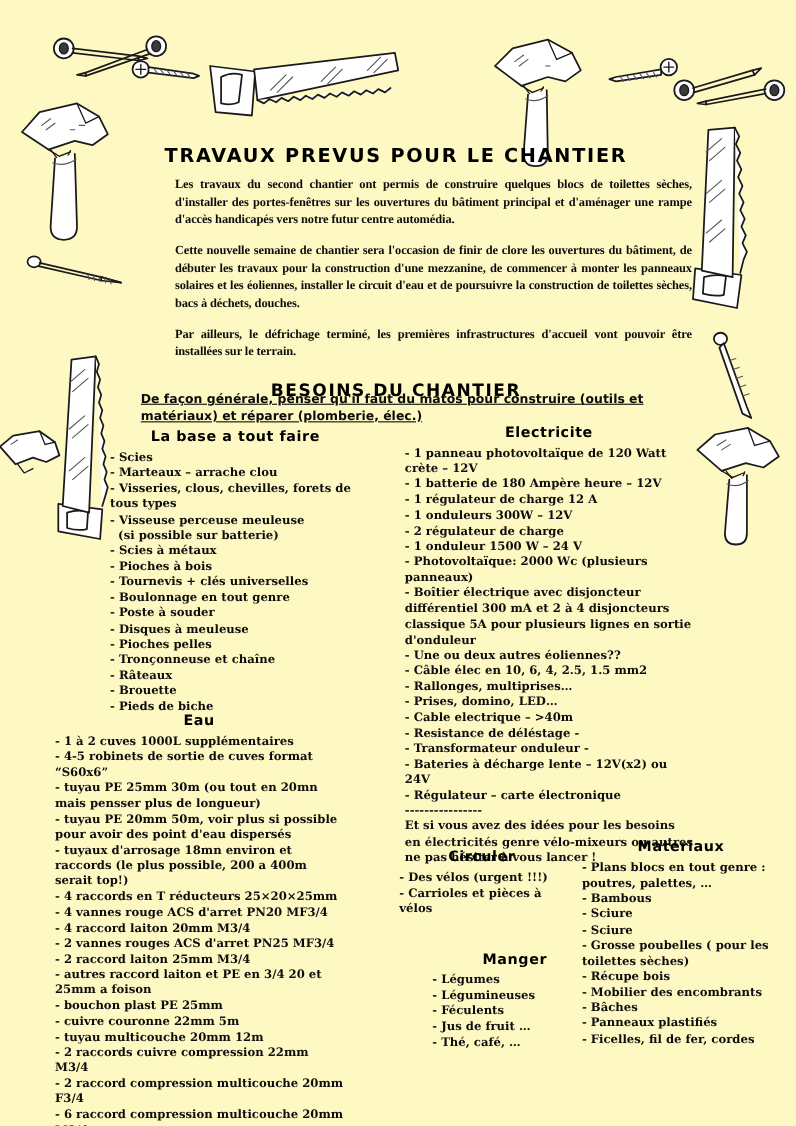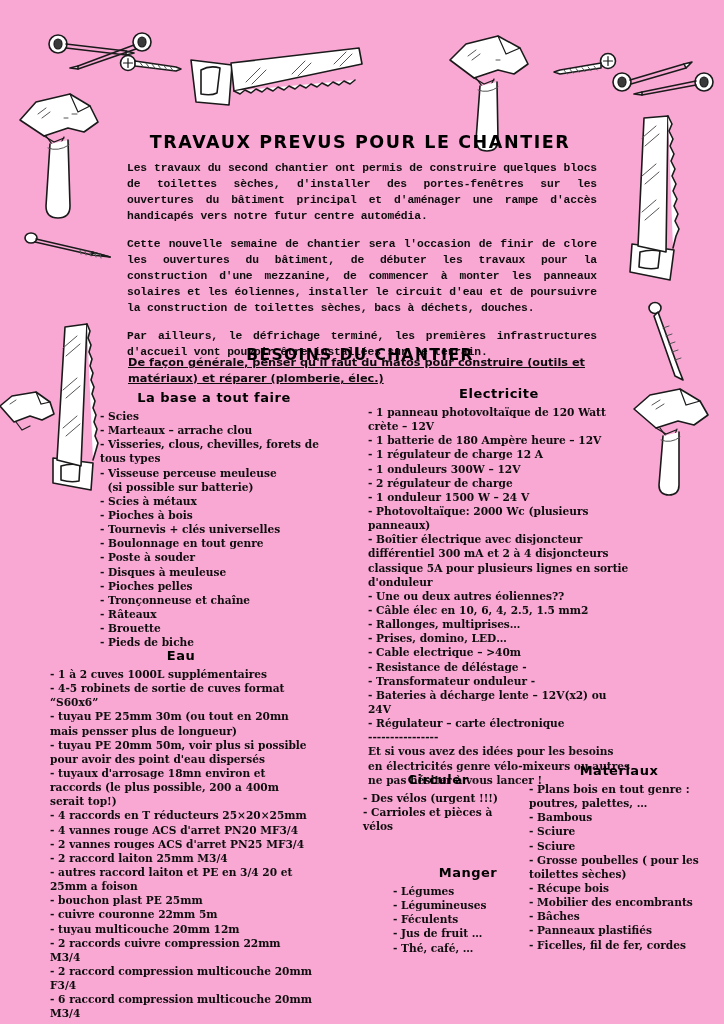--- a/index.html
+++ b/index.html
@@ -4,21 +4,21 @@
 <style>
   html, body {
     margin: 0;
     padding: 0;
     background: #ffffff;
   }
   #page {
     position: relative;
     width: 724px;
     height: 1024px;
-    background: #f9a8d4;
+    background: #fef9c3;
     overflow: hidden;
     font-family: "DejaVu Serif", "Liberation Serif", serif;
     color: #111111;
   }
 
   
   .deco {
     position: absolute;
     pointer-events: none;
   }
@@ -40,27 +40,28 @@
     font-weight: 900;
     letter-spacing: 0.09em;
     text-align: center;
     margin: 0;
     color: #000;
   }
   h1.doc-title { font-size: 17.5px; }
   h2.doc-title { font-size: 15.5px; }
 
   .intro {
-    font-family: Liberation Mono, monospace;
+    font-family: Liberation Serif, serif;
     font-size: 11.3px;
     font-weight: 700;
     line-height: 1.42;
     text-align: justify;
     color: #0c0c0c;
     letter-spacing: -0.1px;
+    margin-left: 32px;
   }
   .intro p { margin: 0 0 12px 0; }
 
   .needs-intro {
     font-family: "DejaVu Sans", "Liberation Sans", sans-serif;
     font-size: 11.3px;
     font-weight: 700;
     line-height: 1.38;
     color: #0c0c0c;
   }
@@ -317,20 +318,21 @@
     <div id="col-eau">
       <div class="sec-head">Eau</div>
       <ul class="items">
         <li>- 1 à 2 cuves 1000L supplémentaires</li>
         <li>- 4-5 robinets de sortie de cuves format “S60x6”</li>
         <li>- tuyau PE 25mm 30m (ou tout en 20mn mais pensser plus de longueur)</li>
         <li>- tuyau PE 20mm 50m, voir plus si possible pour avoir des point d'eau dispersés</li>
         <li>- tuyaux d'arrosage 18mn environ et raccords (le plus possible, 200 a 400m serait top!)</li>
         <li>- 4 raccords en T réducteurs 25×20×25mm</li>
         <li>- 4 vannes rouge ACS d'arret PN20 MF3/4</li>
+        <li>- 4 raccord laiton 20mm M3/4</li>
         <li>- 2 vannes rouges ACS d'arret PN25 MF3/4</li>
         <li>- 2 raccord laiton 25mm M3/4</li>
         <li>- autres raccord laiton et PE en 3/4 20 et 25mm a foison</li>
         <li>- bouchon plast PE 25mm</li>
         <li>- cuivre couronne 22mm 5m</li>
         <li>- tuyau multicouche 20mm 12m</li>
         <li>- 2 raccords cuivre compression 22mm M3/4</li>
         <li>- 2 raccord compression multicouche 20mm F3/4</li>
         <li>- 6 raccord compression multicouche 20mm M3/4</li>
 
@@ -352,21 +354,21 @@
         <li>- Légumineuses</li>
         <li>- Féculents</li>
         <li>- Jus de fruit …</li>
         <li>- Thé, café, …</li>
       </ul>
     </div>
 
     <div id="col-materiaux">
       <div class="sec-head">Materiaux</div>
       <ul class="items">
-        <li>- Plans bois en tout genre : poutres, palettes, …</li>
+        <li>- Plans blocs en tout genre : poutres, palettes, …</li>
         <li>- Bambous</li>
         <li>- Sciure</li>
         <li>- Sciure</li>
         <li>- Grosse poubelles ( pour les toilettes sèches)</li>
         <li>- Récupe bois</li>
         <li>- Mobilier des encombrants</li>
         <li>- Bâches</li>
         <li>- Panneaux plastifiés</li>
         <li>- Ficelles, fil de fer, cordes</li>
       </ul>

